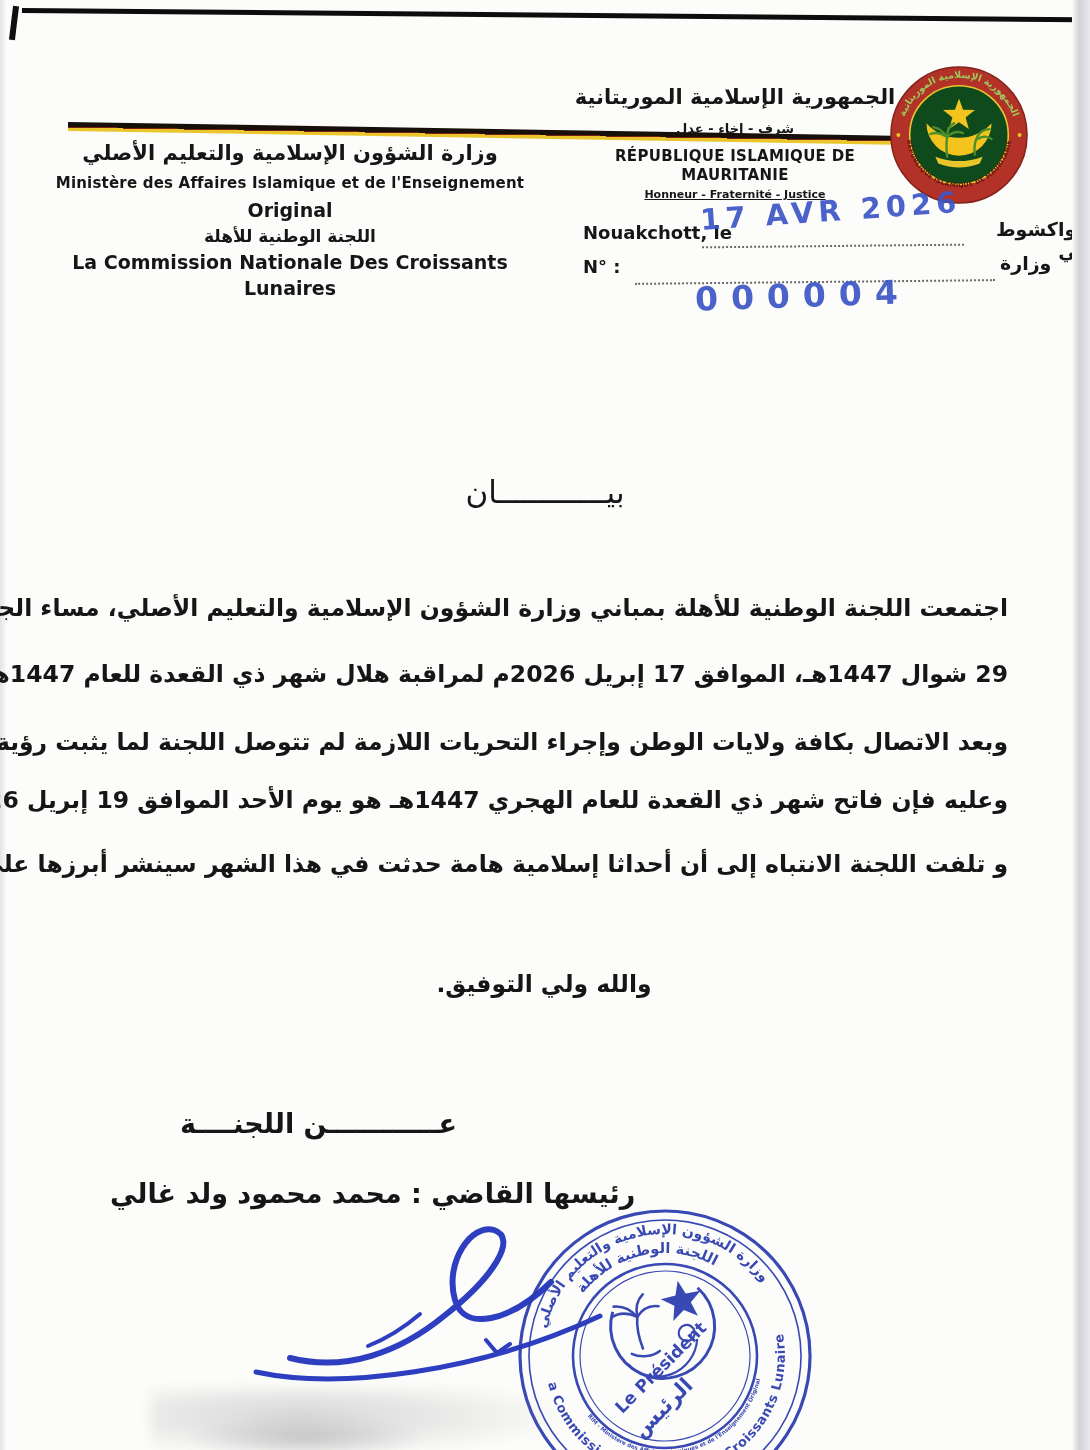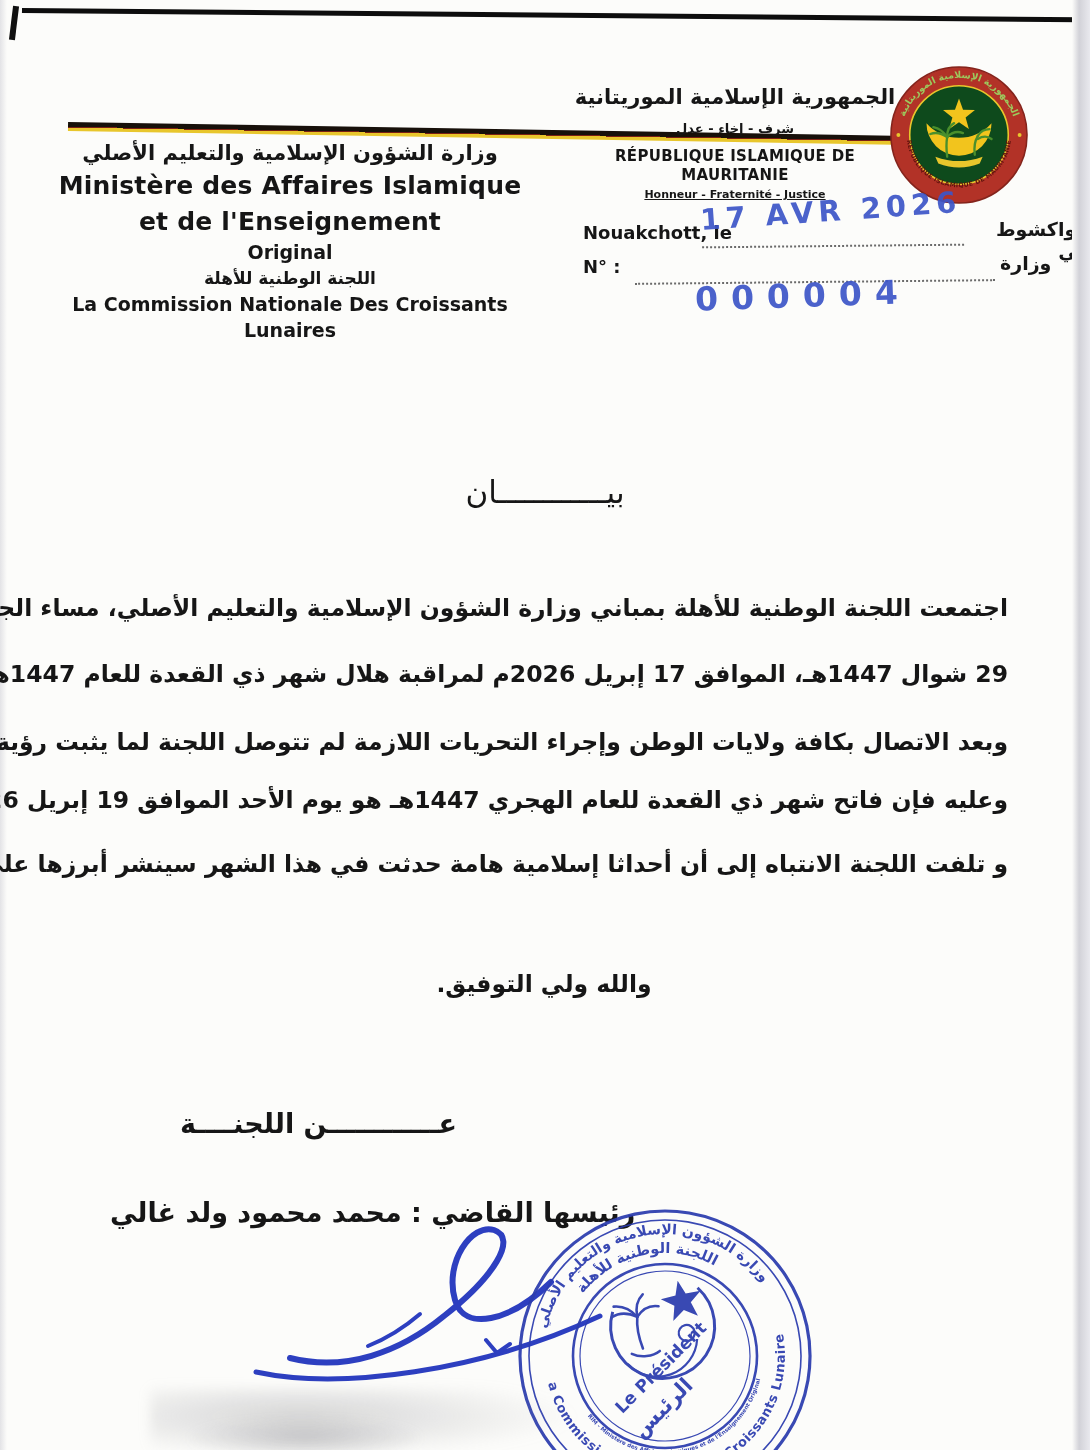--- a/index.html
+++ b/index.html
@@ -22,21 +22,21 @@
     filter:blur(6px);}
   .watermark-smudge2{position:absolute;left:190px;top:1418px;width:230px;height:40px;
     background:radial-gradient(ellipse, rgba(120,120,128,.30), rgba(120,120,128,0) 75%);
     filter:blur(4px);}
   
   .sep-line{position:absolute;left:68px;top:122px;width:840px;height:9px;
     transform:rotate(0.95deg);transform-origin:left center;
     background:linear-gradient(to bottom,#17100a 0 52%,#7a1f14 52% 62%,#e8c62c 62% 100%);}
   .lh-left{position:absolute;left:55px;top:138px;width:470px;text-align:center;font-weight:bold;}
   .lh-left .ar1{font-size:21px;line-height:30px;}
-  .lh-left .fr1{font-size:25px;line-height:36px;letter-spacing:.2px;}
+  .lh-left .fr1{font-size:15px;line-height:30px;letter-spacing:.2px;}
   .lh-left .fr2{font-size:19px;line-height:25px;}
   .lh-left .ar2{font-size:17px;line-height:26px;}
   .lh-left .fr3{font-size:19px;line-height:26px;}
   .lh-right{position:absolute;left:560px;top:84px;width:350px;text-align:center;font-weight:bold;}
   .lh-right .ar-rep{font-size:21px;line-height:26px;letter-spacing:-.5px;}
   .lh-right .ar-motto{font-size:13px;line-height:18px;margin-top:10px;}
   .lh-right-fr{position:absolute;left:560px;top:147px;width:350px;text-align:center;font-weight:bold;}
   .lh-right-fr .fr-rep{font-size:15px;line-height:19px;letter-spacing:.3px;}
   .lh-right-fr .fr-motto{font-size:11px;line-height:15px;margin-top:2px;text-decoration:underline;}
   .emblem{position:absolute;left:890px;top:66px;width:138px;height:138px;}
@@ -64,21 +64,21 @@
   .l1{padding-right:0;}
   .l1-indent{margin-right:42px;}
   .l2{top:660px;}
   .l3{top:728px;}
   .l4{top:786px;}
   .l5{top:850px;}
   .l6{top:910px;}
   .l7{top:970px;text-align:center;}
   
   .on-behalf{position:absolute;left:180px;top:1108px;font-size:27px;font-weight:bold;direction:rtl;}
-  .president{position:absolute;left:110px;top:1178px;font-size:27px;font-weight:bold;direction:rtl;margin-top:19px;}
+  .president{position:absolute;left:110px;top:1178px;font-size:27px;font-weight:bold;direction:rtl;}
   .sig{position:absolute;left:248px;top:1220px;width:382px;height:178px;}
   .seal{position:absolute;left:515px;top:1206px;width:300px;height:300px;
     transform:rotate(-12deg);opacity:.93;}
 </style>
 </head>
 <body>
 
 <div class="page">
 
   <div class="top-edge-line"></div>

